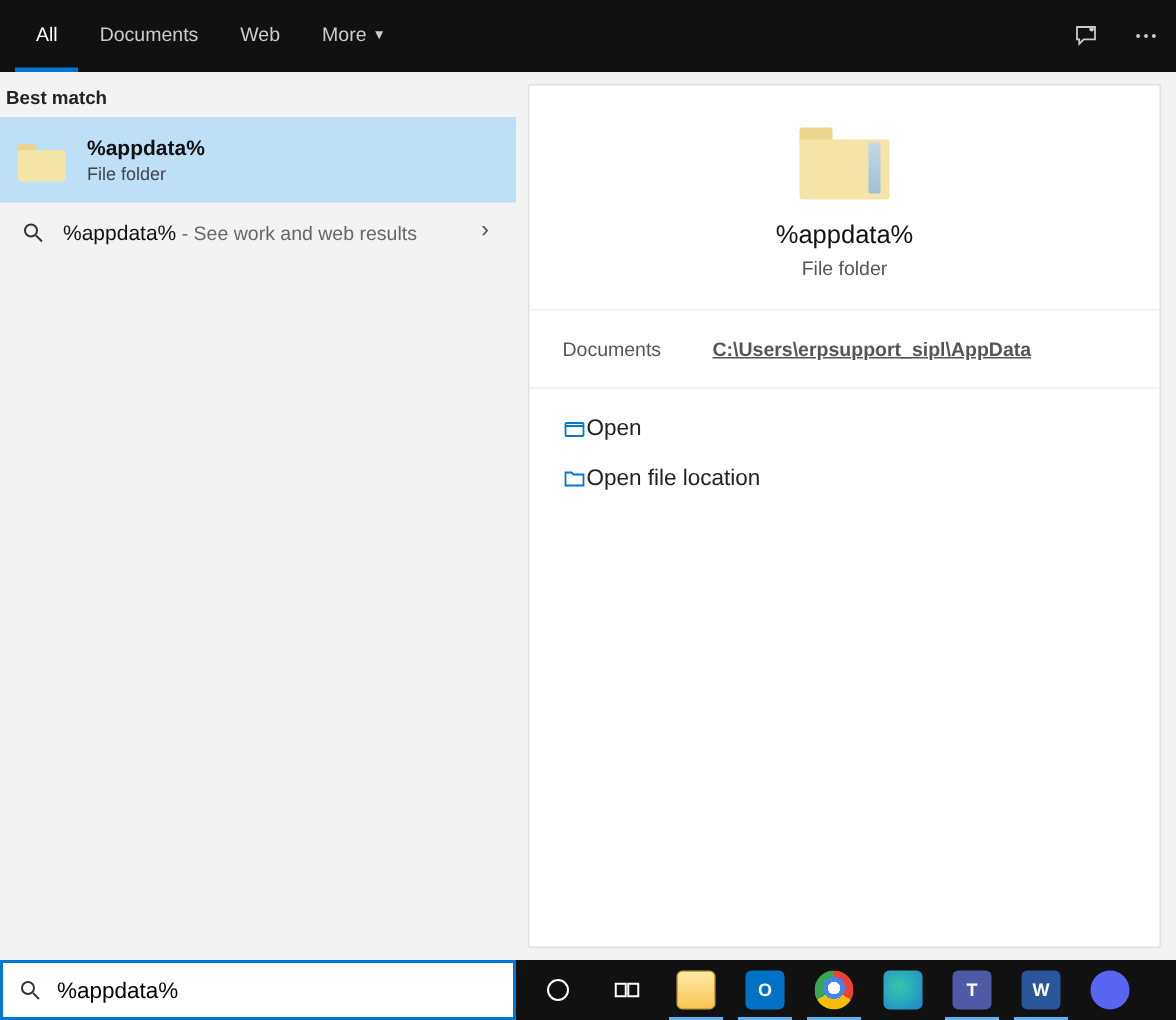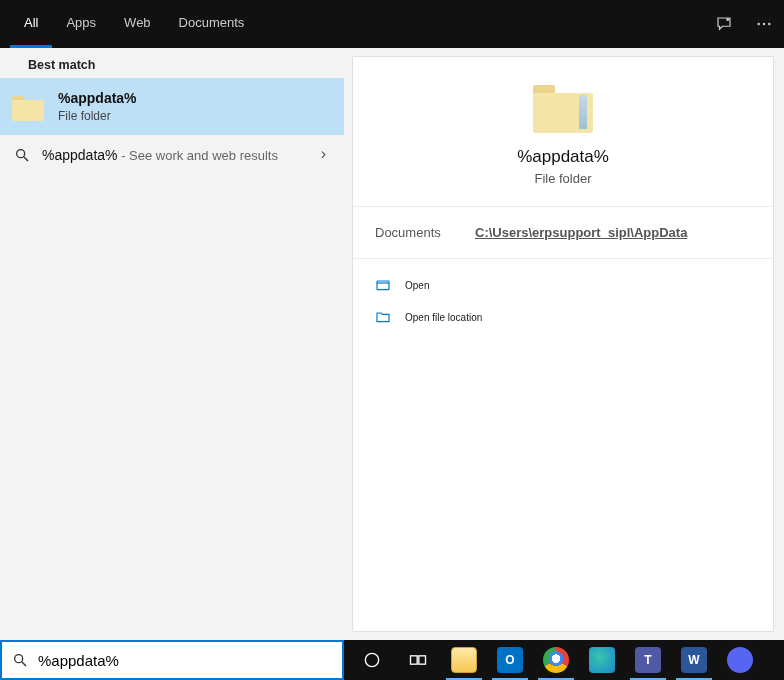--- a/index.html
+++ b/index.html
@@ -11,21 +11,21 @@
   .tabs .tab { padding: 0 14px; display: flex; align-items: center; font-size: 13px; cursor: pointer; border-bottom: 3px solid transparent; }
   .tabs .tab.active { color: #fff; border-bottom: 3px solid #0078d4; }
   .tabs .spacer { flex: 1; }
   .tabs .right-icon { width: 40px; display: flex; align-items: center; justify-content: center; cursor: pointer; }
   .more-caret { margin-left: 4px; font-size: 9px; }
 
   
   .body { flex: 1; display: flex; min-height: 0; background: #f3f3f3; }
 
   .left { width: 344px; display: flex; flex-direction: column; }
-  .section-header { font-weight: 600; font-size: 12.5px; padding: 10px 28px 6px; color: #222; }
+  .section-header { font-weight: 600; font-size: 12.5px; padding: 10px 4px 6px; color: #222; }
   .best-item { background: #bde0f7; padding: 12px 12px; display: flex; gap: 14px; align-items: center; }
   .folder-icon { width: 32px; height: 28px; position: relative; }
   .folder-icon::before { content:""; position:absolute; top:3px; left:0; width:12px; height:6px; background:#ecd48c; border-radius:2px 2px 0 0; }
   .folder-icon::after { content:""; position:absolute; top:7px; left:0; width:32px; height:21px; background:#f5e4a8; border-radius:2px; }
   .folder-icon.big { width:60px; height:52px; }
   .folder-icon.big::before { top:4px; width:22px; height:10px; }
   .folder-icon.big::after { top:12px; width:60px; height:40px; }
   .folder-stripe { position:absolute; right:6px; top:14px; width:8px; height:34px; background:linear-gradient(#c6d8e8,#9fbfd6); z-index:2; border-radius:1px; }
   .best-item .title { font-weight: 600; font-size: 14px; color:#111; }
   .best-item .sub { font-size: 12px; color: #444; margin-top: 3px; }
@@ -39,21 +39,21 @@
   .right { flex: 1; background: #fff; margin: 8px 10px 8px 8px; border: 1px solid #e0e0e0; border-radius: 2px; padding: 0; display:flex; flex-direction:column; }
   .preview-top { display:flex; flex-direction:column; align-items:center; padding: 24px 0 20px; border-bottom: 1px solid #eee; }
   .preview-top .ptitle { font-size: 17px; color:#111; margin-top: 14px; }
   .preview-top .psub { font-size: 13px; color:#555; margin-top: 4px; }
 
   .loc-row { display:flex; padding: 18px 22px; border-bottom: 1px solid #eee; font-size: 13px; }
   .loc-row .lbl { width: 100px; color:#555; }
   .loc-row .val { color:#555; text-decoration: underline; cursor:pointer;font-weight:bold; }
 
   .actions { padding: 10px 22px; }
-  .action { display:flex; align-items:center; gap: 14px; padding: 8px 0; font-size: 10px; color:#222; cursor:pointer; }
+  .action { display:flex; align-items:center; padding: 8px 0; font-size: 15px; color:#222; cursor:pointer; }
   .action .aicon { width:16px; height:16px; color:#0078d4; }
 
   
   .bottom { height: 40px; display:flex; }
   .searchbox { width: 344px; border: 2px solid #0078d4; background:#fff; display:flex; align-items:center; padding: 0 10px; gap: 10px; }
   .searchbox input { border:none; outline:none; font-size: 15px; flex:1; background:transparent; }
   .taskbar { flex:1; background:#111; display:flex; align-items:center; padding: 0 6px; gap: 2px; }
   .tb-item { width: 44px; height: 40px; display:flex; align-items:center; justify-content:center; cursor:pointer; position:relative; }
   .tb-item.open::after { content:""; position:absolute; bottom:0; left:4px; right:4px; height:2px; background:#62b2f2; }
   .app-tile { width:26px; height:26px; border-radius:4px; display:flex; align-items:center; justify-content:center; font-size:12px; font-weight:bold; color:#fff; }
@@ -65,27 +65,28 @@
 </head>
 <body>
 
 <div class="root">
 
   <div class="tabs">
     <div class="tab active">
         <span>All</span>
       </div>
     <div class="tab">
-        <span>Apps</span>
+        <span>Documents</span>
       </div>
     <div class="tab">
         <span>Web</span>
       </div>
     <div class="tab">
-        <span>Documents</span>
+        <span>More</span>
+        <span class="more-caret">▼</span>
       </div>
     <div class="spacer"></div>
     <div class="right-icon">
       <svg width="18" height="18" viewBox="0 0 24 24" fill="none" stroke="#ccc" stroke-width="1.6">
           <path d="M4 4h16v11H10l-4 4v-4H4z"></path>
           <circle cx="17" cy="6" r="2" fill="#ccc" stroke="none"></circle>
         </svg>
     </div>
     <div class="right-icon">
       <svg width="18" height="18" viewBox="0 0 24 24" fill="#ccc">

